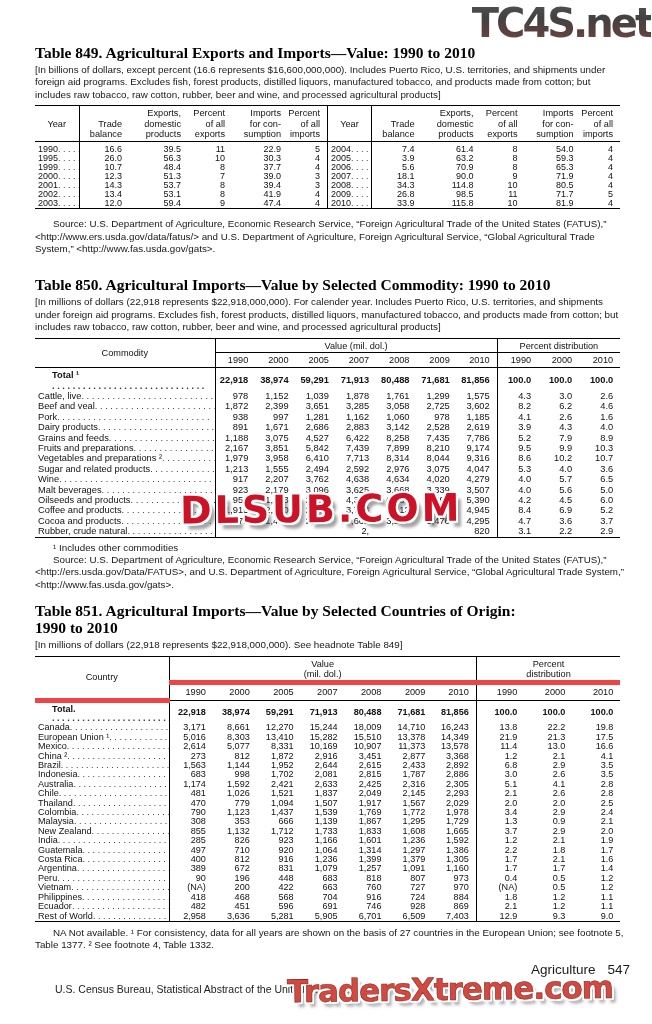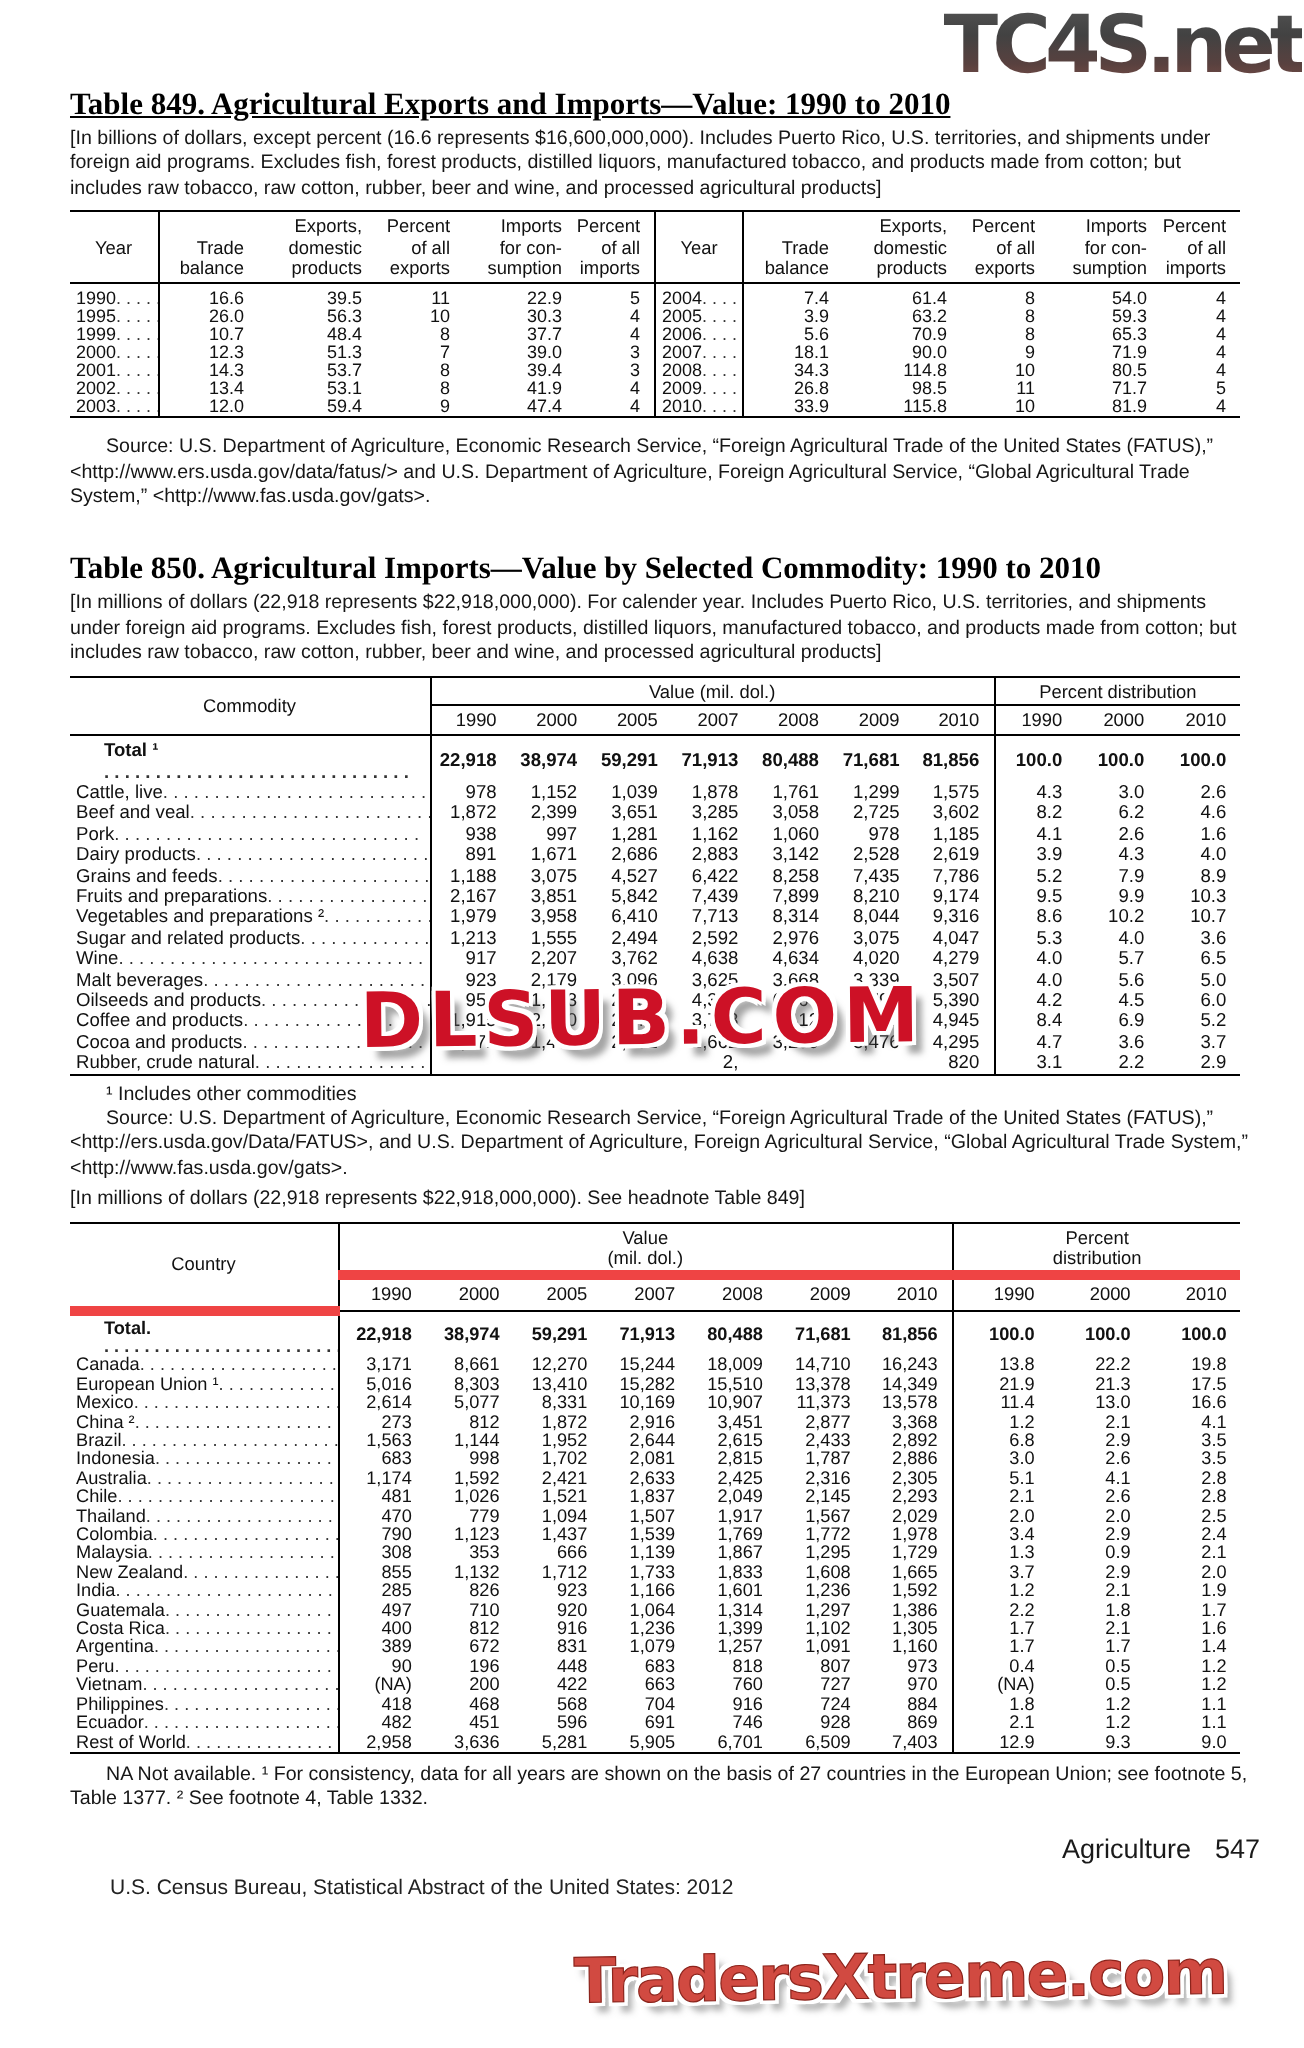--- a/index.html
+++ b/index.html
@@ -48,21 +48,21 @@
   
   .t851 td{height:9.4px;line-height:9.4px;font-size:9.1px;}
   .t851 th.stub2,.t851 th.grp{border-bottom:5px solid #ef4444;}
   .t851 th.vl,.t851 tr.yrs th.vl{border-left:1px solid #000;}
   .t851 td:nth-child(2),.t851 td:nth-child(9){border-left:1px solid #000;}
   .t851 tbody tr:first-child td{padding-top:2px;}
 
   .t850 th.stub2,.t851 th.stub2{vertical-align:middle;text-align:center;}
 
   
-  .m-title1{margin-top:44px;text-decoration:underline;}
+  .m-title1{margin-top:44px;}
   .m-table{margin-top:4px;}
   .m-source{margin-top:9px;}
   .m-title2{margin-top:21px;}
   .m-fn{margin-top:4px;}
   .m-title3{margin-top:11px;}
   .m-fn2{margin-top:5px;}
 
   
   .pageno{margin:10px 22px 0 0;text-align:right;font-size:13.5px;color:#1a1a1a;}
   .pageno .sec{margin-right:12px;}
@@ -621,20 +621,24 @@
           <td class="num">3.1</td>
           <td class="num">2.2</td>
           <td class="num">2.9</td>
         </tr>
       </tbody>
   </table>
 
   <p class="footnote m-fn">¹ Includes other commodities</p>
   <p class="source">Source: U.S. Department of Agriculture, Economic Research Service, “Foreign Agricultural Trade of the United States (FATUS),” &lt;http://ers.usda.gov/Data/FATUS&gt;, and U.S. Department of Agriculture, Foreign Agricultural Service, “Global Agricultural Trade System,” &lt;http://www.fas.usda.gov/gats&gt;.</p>
 
+  <div class="t-title m-title3">
+    <div>Table 851. Agricultural Imports—Value by Selected Countries of Origin:</div>
+    <div>1990 to 2010</div>
+  </div>
   <p class="headnote">[In millions of dollars (22,918 represents $22,918,000,000). See headnote Table 849]</p>
 
   <table class="tbl t851 m-table">
     <colgroup>
       <col style="width:134px">
       <col style="width:43.9px">
         <col style="width:43.9px">
         <col style="width:43.9px">
         <col style="width:43.9px">
         <col style="width:43.9px">
@@ -941,21 +945,21 @@
             <div class="lw">
               <span class="lt">Costa Rica</span>
               <span class="dots"></span>
             </div>
           </td>
           <td class="num">400</td>
           <td class="num">812</td>
           <td class="num">916</td>
           <td class="num">1,236</td>
           <td class="num">1,399</td>
-          <td class="num">1,102</td>
+          <td class="num">1,379</td>
           <td class="num">1,305</td>
           <td class="num">1.7</td>
           <td class="num">2.1</td>
           <td class="num">1.6</td>
         </tr>
         <tr>
           <td class="lbl">
             <div class="lw">
               <span class="lt">Argentina</span>
               <span class="dots"></span>

